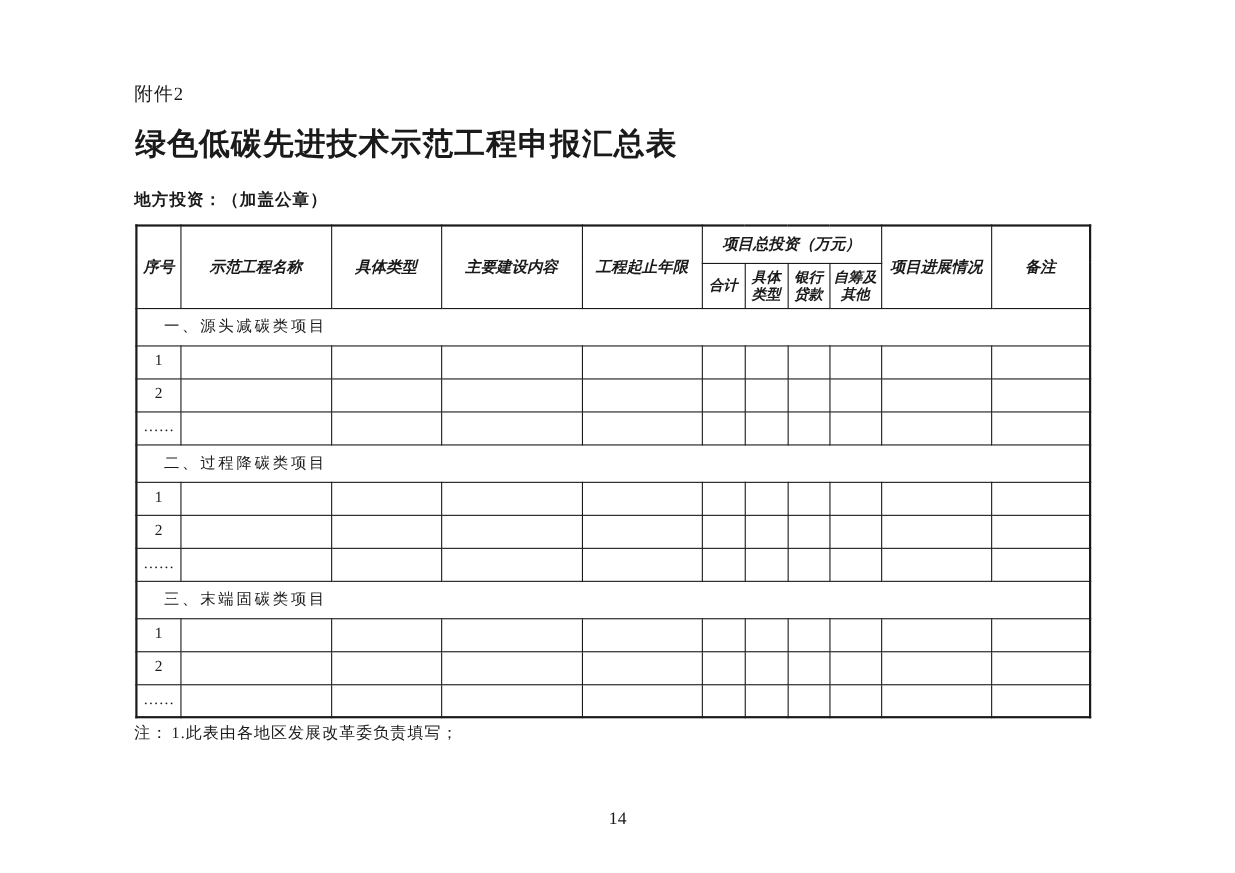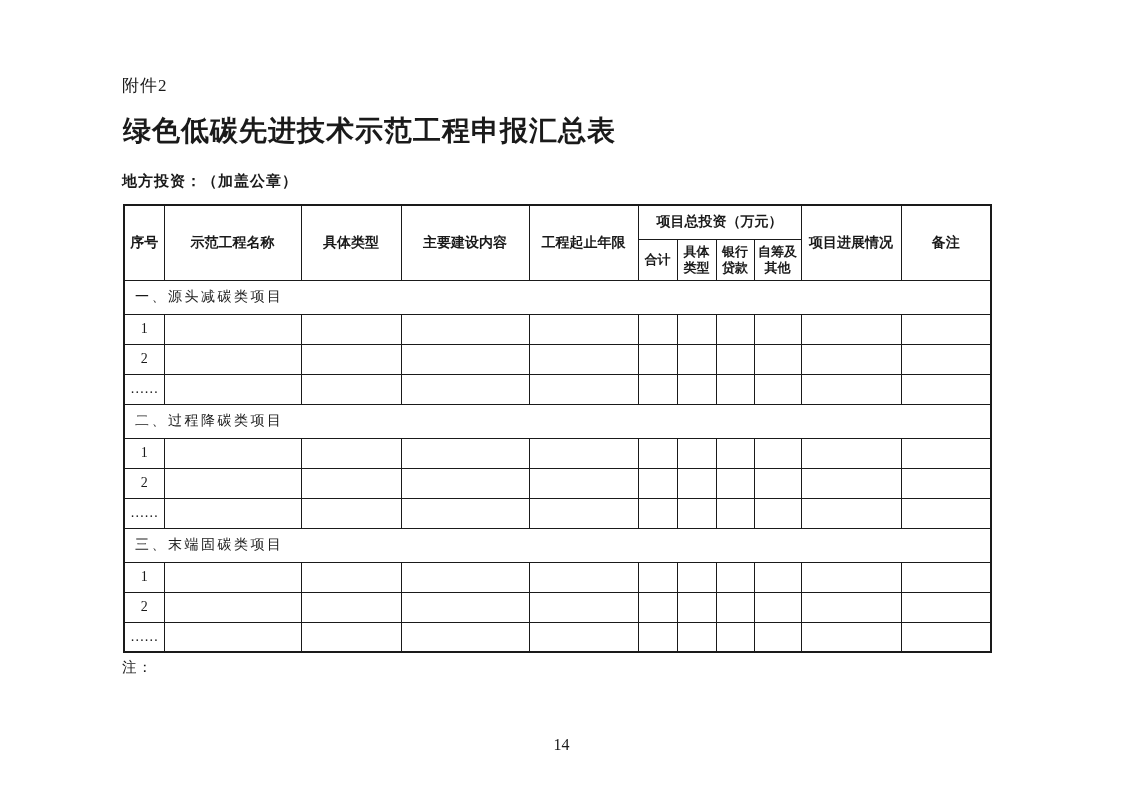--- a/index.html
+++ b/index.html
@@ -31,27 +31,27 @@
   }
   table.summary th, table.summary td {
     border: 1px solid #1a1a1a;
     overflow: hidden;
   }
   tr.head-main { height: 34px; }
   tr.head-sub  { height: 41px; }
   table.summary th {
     font-family: "Liberation Sans", "DejaVu Sans", sans-serif;
     font-weight: bold; font-size: 14px;
-    text-align: center; vertical-align: middle;
+    text-align: center; vertical-align: middle; font-style: italic;
   }
   tr.head-sub th { font-size: 13px; line-height: 1.2; padding: 1px; }
   tr.section-row { height: 34px; }
   tr.section-row td {
     text-align: left; vertical-align: middle;
-    padding-left: 10px;
+    padding-left: 24px;
     font-size: 14px; letter-spacing: 2.5px;
   }
   tr.data-row { height: 30px; }
   tr.data-row td.serial {
     text-align: center; vertical-align: middle;
     font-size: 14px;
   }
   .notes {
     position: absolute; left: 122px; top: 658px;
     display: flex; font-size: 14.5px; line-height: 18px;
@@ -232,16 +232,17 @@
         <td></td>
         <td></td>
         <td></td>
     </tr>
   </tbody>
 </table>
 
 <div class="notes">
   <span class="note-label">注：</span>
   <span class="note-items">
+    <span>1.此表由各地区发展改革委负责填写；</span>
   </span>
 </div>
 
 <div class="page-number">14</div>
 
 </body></html>

